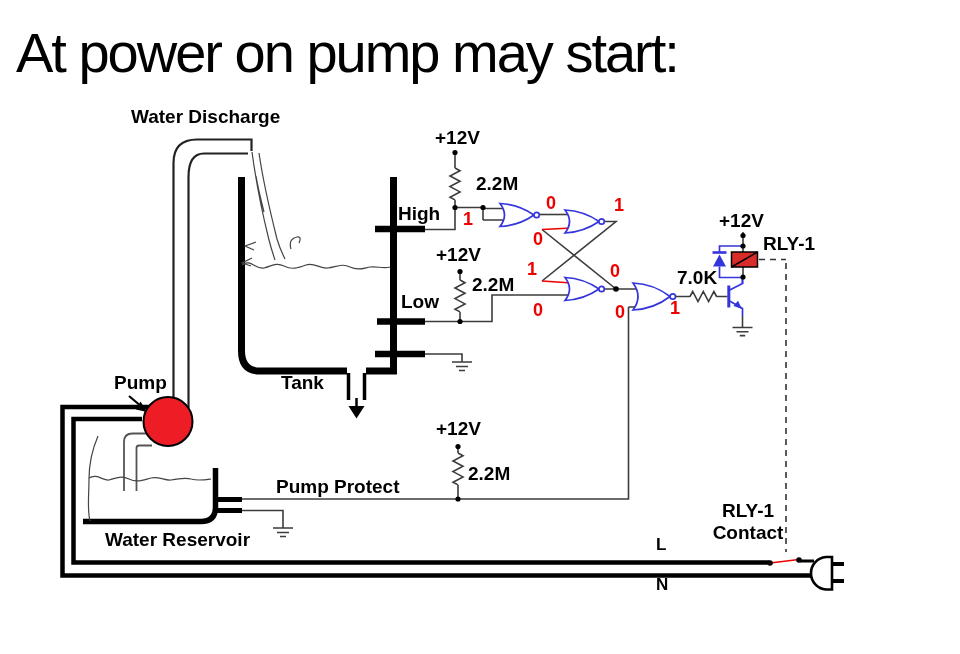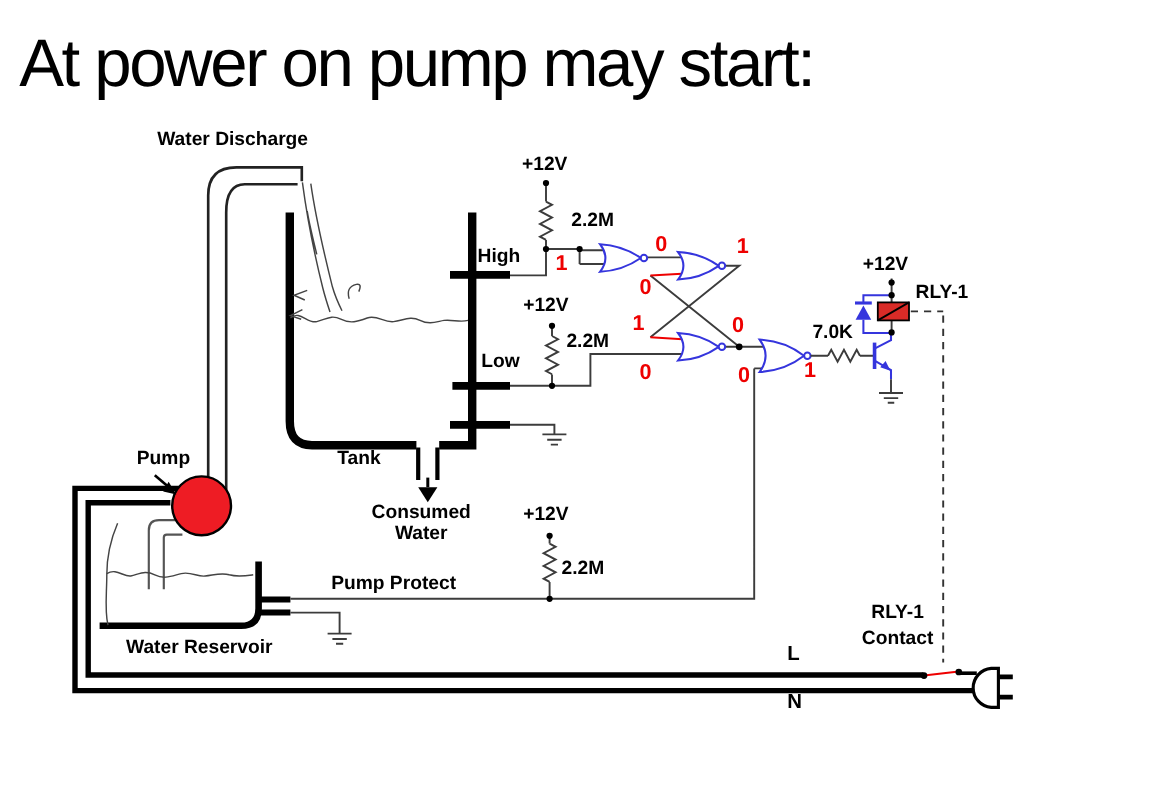--- a/index.html
+++ b/index.html
@@ -5,21 +5,21 @@
   :root{
     --wire:#3c3c3c; --ink:#000000; --gate-blue:#3535dd; --state-red:#ee0000;
     --pump-red:#ee1c24; --relay-red:#d92b27; --paper:#ffffff;
   }
   html,body{margin:0;padding:0;background:#888;}
   #stage{position:relative;width:960px;height:654px;background:var(--paper);overflow:hidden;
          font-family:"Liberation Sans",sans-serif;}
   #stage svg{position:absolute;left:0;top:0;}
   .ttl{position:absolute;left:16px;top:20px;width:100%;
        font-size:56px;letter-spacing:-2px;color:var(--ink);white-space:nowrap;}
-  .lbl{position:absolute;font-weight:bold;font-size:16px;color:var(--ink);white-space:nowrap;line-height:17px;}
+  .lbl{position:absolute;font-weight:bold;font-size:19px;color:var(--ink);white-space:nowrap;line-height:17px;}
   .lbl.ctr{text-align:center;}
   .st{position:absolute;font-weight:bold;font-size:18px;color:var(--state-red);line-height:18px;}
   .wire{stroke:var(--wire);stroke-width:1.6;fill:none;}
   .bluwire{stroke:var(--gate-blue);stroke-width:1.7;fill:none;}
   .redwire{stroke:var(--state-red);stroke-width:1.7;fill:none;}
   .thick7{stroke:var(--ink);stroke-width:7;fill:none;}
   .thick65{stroke:var(--ink);stroke-width:6.5;fill:none;}
   .thick55{stroke:var(--ink);stroke-width:5.5;fill:none;}
   .thick5{stroke:var(--ink);stroke-width:5;fill:none;}
   .thick35{stroke:var(--ink);stroke-width:3.5;fill:none;}
@@ -137,24 +137,20 @@
       <circle class="dot" cx="743" cy="277" r="2.6"></circle>
     </g>
   </svg>
 
   <div class="ttl">At power on pump may start:</div>
 
   <div class="lbl" style="left:131px;top:108px">Water Discharge</div>
   <div class="lbl" style="left:398px;top:205px">High</div>
   <div class="lbl" style="left:401px;top:293px">Low</div>
   <div class="lbl" style="left:281px;top:374px">Tank</div>
-  <div class="lbl ctr" style="left:296px;top:419px;width:110px">
-    <span style="display:block">Consumed</span>
-    <span style="display:block">Water</span>
-  </div>
   <div class="lbl" style="left:114px;top:374px">Pump</div>
   <div class="lbl" style="left:276px;top:478px">Pump Protect</div>
   <div class="lbl" style="left:105px;top:531px">Water Reservoir</div>
 
   <div class="lbl" style="left:435px;top:129px">+12V</div>
   <div class="lbl" style="left:476px;top:175px">2.2M</div>
   <div class="lbl" style="left:436px;top:246px">+12V</div>
   <div class="lbl" style="left:472px;top:276px">2.2M</div>
   <div class="lbl" style="left:436px;top:420px">+12V</div>
   <div class="lbl" style="left:468px;top:465px">2.2M</div>

